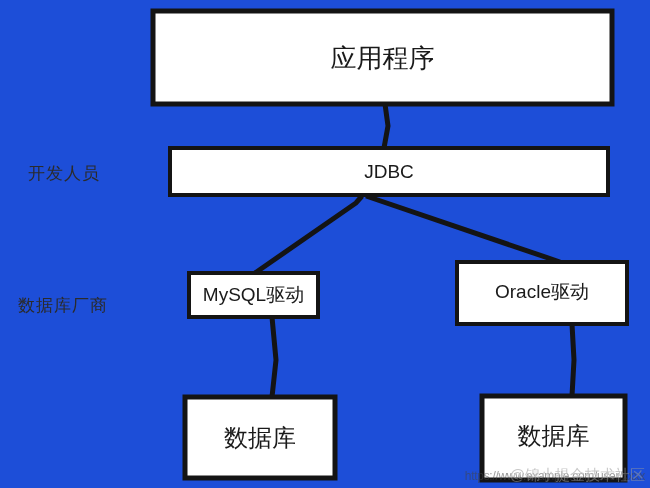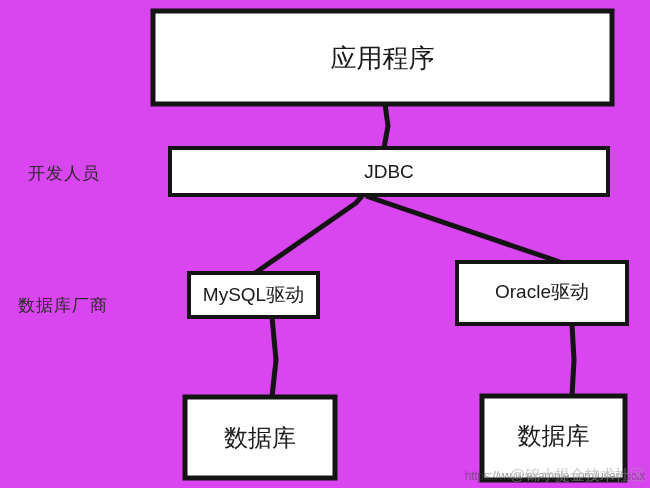--- a/index.html
+++ b/index.html
@@ -7,21 +7,21 @@
     padding: 0;
     background: #ffffff;
   }
   body {
     font-family: "Liberation Sans", "DejaVu Sans", sans-serif;
   }
   #stage {
     position: relative;
     width: 650px;
     height: 488px;
-    background: #d946ef;
+    background: #1d4ed8;
     overflow: hidden;
   }
   #diagram-svg {
     position: absolute;
     left: 0;
     top: 0;
     width: 650px;
     height: 488px;
   }
   .box-rect {

